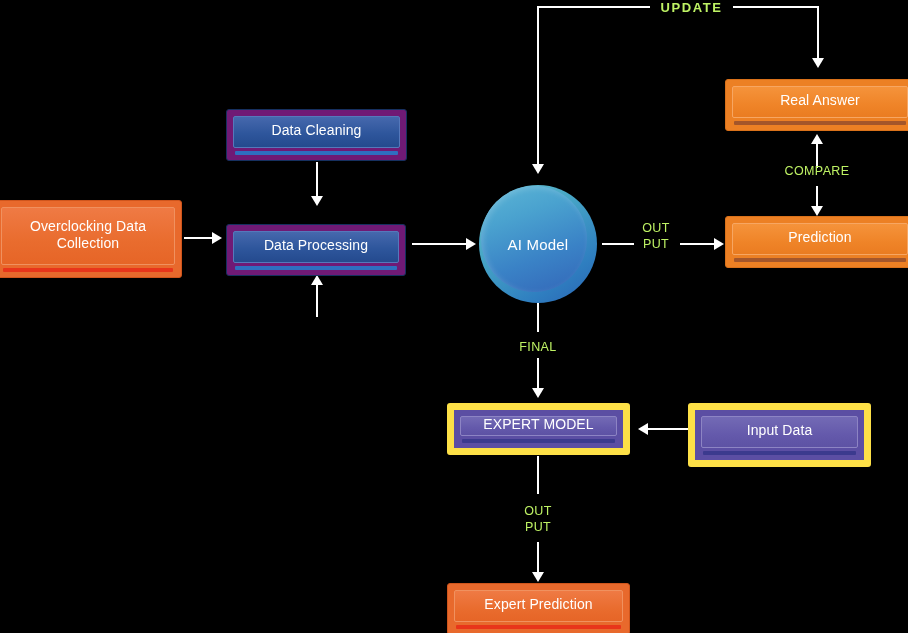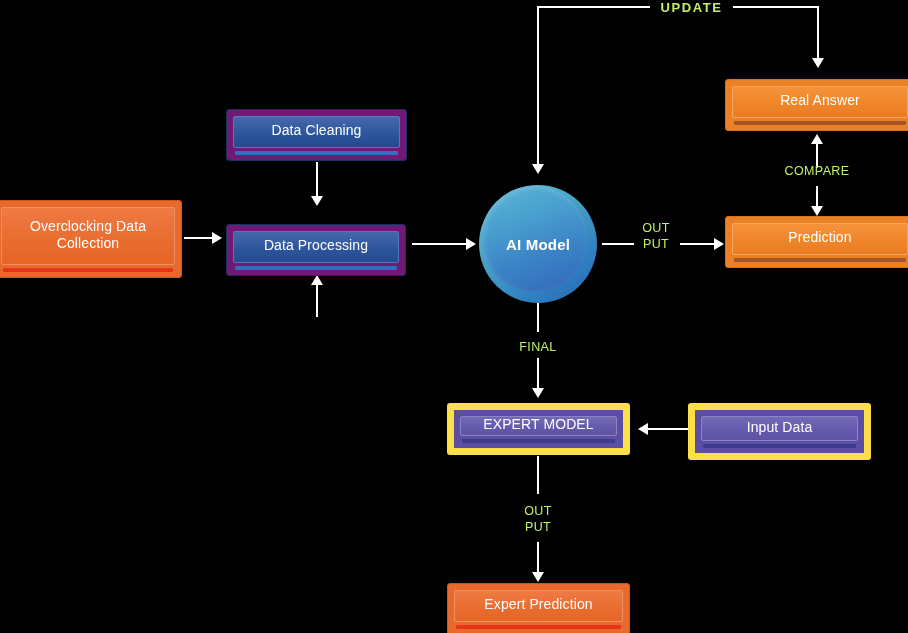--- a/index.html
+++ b/index.html
@@ -118,21 +118,21 @@
     top: 1px;
     border-radius: 50%;
     background: linear-gradient(160deg, #5cb6d6 0%, #4aa2cf 30%, #3a82c6 65%, #3366b8 100%);
     box-shadow: inset 2px 2px 6px rgba(255,255,255,.18);
   }
   #ai-model .label {
     position: relative;
     z-index: 4;
     color: #ffffff;
     font-size: 15px;
-    font-weight: 700;
+    font-weight: 400;
     letter-spacing: .2px;
     text-align: right;
   }
 
   
   .line {
     position: absolute;
     background: #ffffff;
   }
   .h-line { height: 2px; }
@@ -270,21 +270,21 @@
     <div class="accent"></div>
     <div class="label">Prediction</div>
   </div>
 
   <div class="node n-purple" style="left:447px; top:403px; width:183px; height:52px;">
     <div class="inner"></div>
     <div class="accent"></div>
     <div class="label">EXPERT MODEL</div>
   </div>
 
-  <div class="node n-purple" style="left:688px; top:403px; width:183px; height:57px;">
+  <div class="node n-purple" style="left:688px; top:403px; width:183px; height:64px;">
     <div class="inner"></div>
     <div class="accent"></div>
     <div class="label">Input Data</div>
   </div>
 
   <div class="node n-redorange" style="left:447px; top:583px; width:183px; height:52px;">
     <div class="inner"></div>
     <div class="accent"></div>
     <div class="label">Expert Prediction</div>
   </div>

